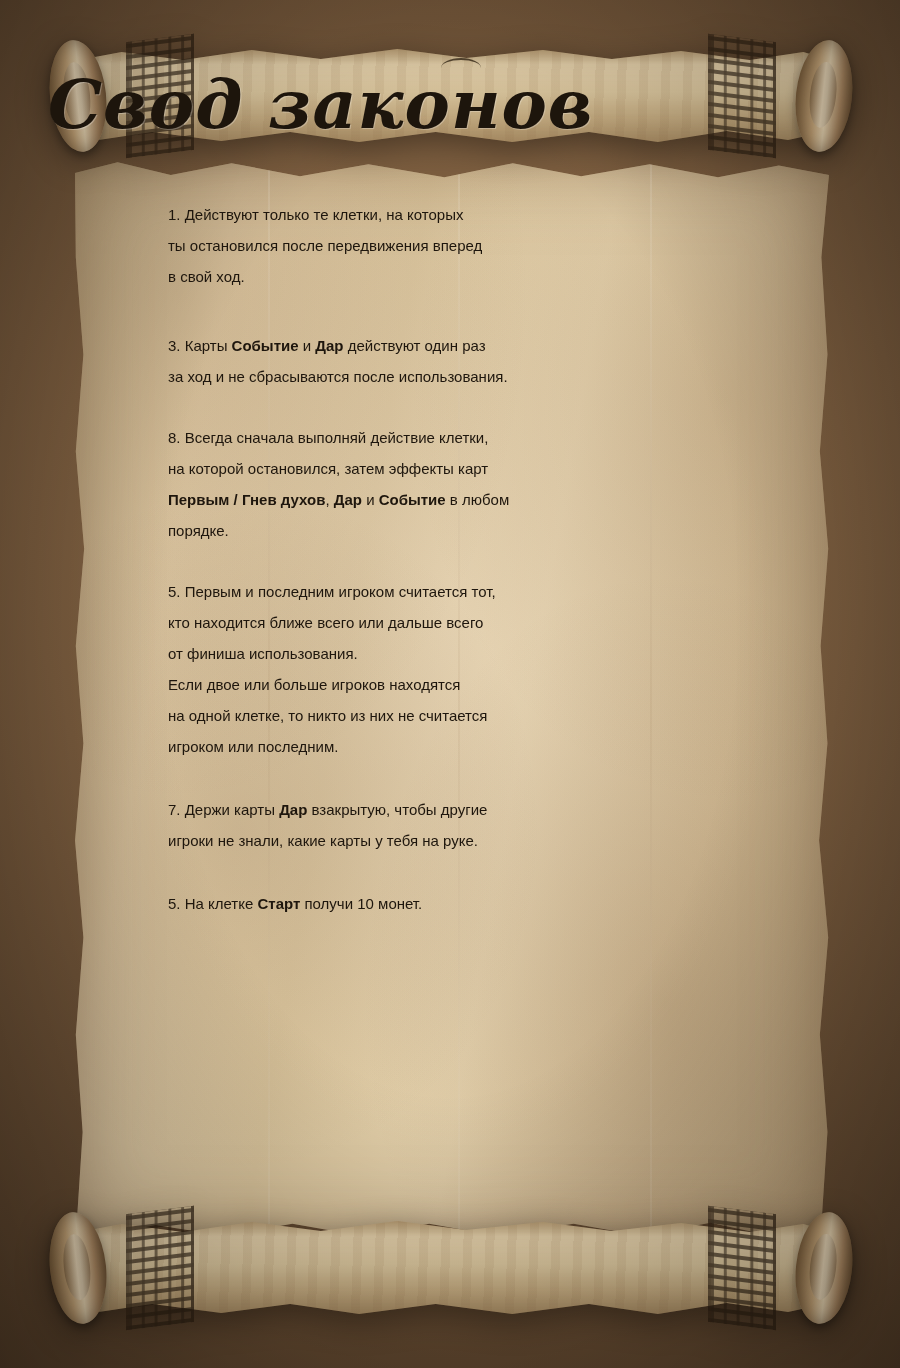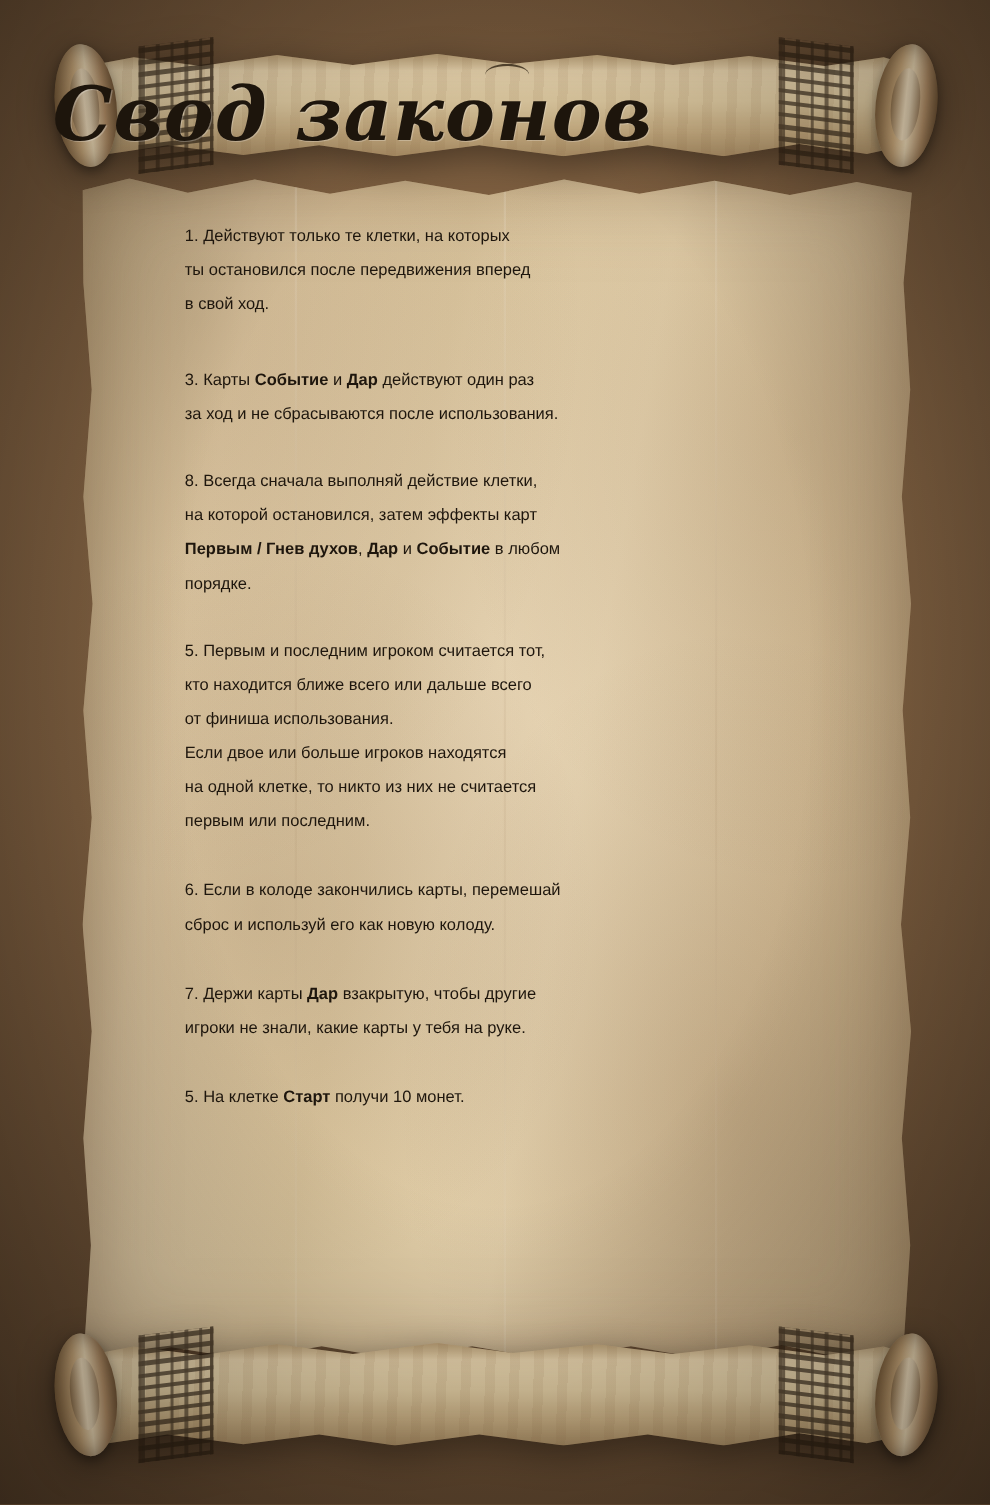--- a/index.html
+++ b/index.html
@@ -256,25 +256,21 @@
           <p><span>на которой остановился, затем эффекты карт</span></p>
           <p><b>Первым / Гнев духов</b><span>, </span><b>Дар</b><span> и </span><b>Событие</b><span> в любом</span></p>
           <p><span>порядке.</span></p>
         </div>
         <div class="rule r5">
           <p><span>5. Первым и последним игроком считается тот,</span></p>
           <p><span>кто находится ближе всего или дальше всего</span></p>
           <p><span>от финиша использования.</span></p>
           <p><span>Если двое или больше игроков находятся</span></p>
           <p><span>на одной клетке, то никто из них не считается</span></p>
-          <p><span>первым или последним.</span></p>
-        </div>
-        <div class="rule r6">
-          <p><span>6. Если в колоде закончились карты, перемешай</span></p>
-          <p><span>сброс и используй его как новую колоду.</span></p>
+          <p><span>игроком или последним.</span></p>
         </div>
         <div class="rule r7">
           <p><span>7. Держи карты </span><b>Дар</b><span> взакрытую, чтобы другие</span></p>
           <p><span>игроки не знали, какие карты у тебя на руке.</span></p>
         </div>
         <div class="rule r8">
           <p><span>5. На клетке </span><b>Старт</b><span> получи 10 монет.</span></p>
         </div>
       </div>
 

